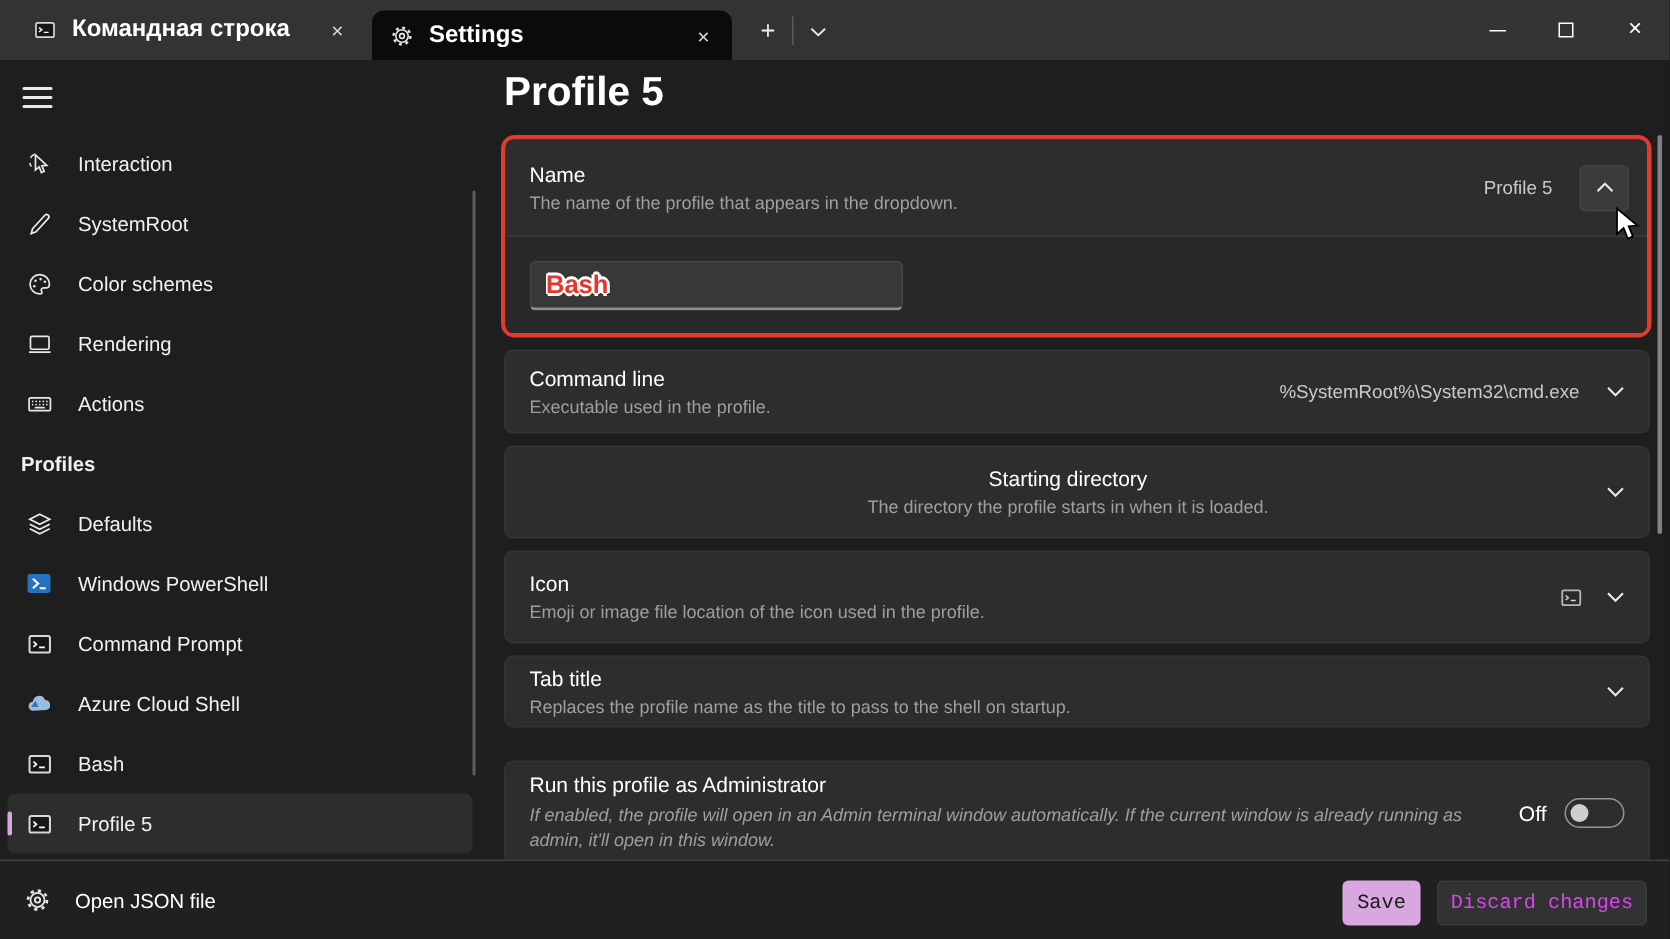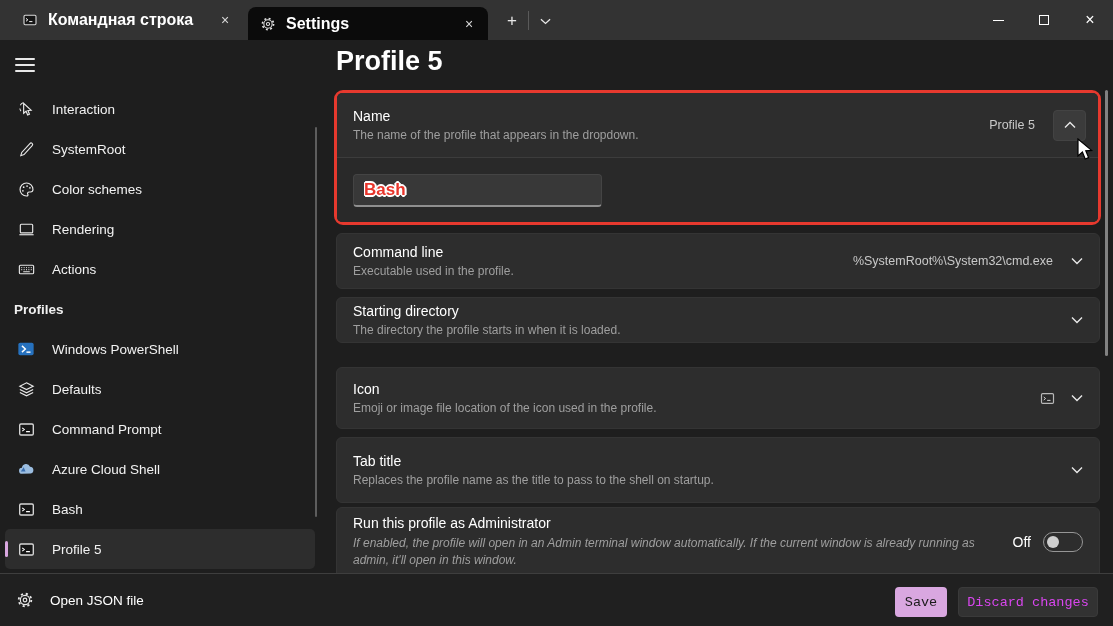--- a/index.html
+++ b/index.html
@@ -175,37 +175,37 @@
             <path d="M5 8 h.01 M7.5 8 h.01 M10 8 h.01 M12.5 8 h.01 M15 8 h.01 M5 10.2 h.01 M7.5 10.2 h.01 M10 10.2 h.01 M12.5 10.2 h.01 M15 10.2 h.01 M7 12.4 h6" stroke="#e8e8e8" stroke-width="1.2" stroke-linecap="round"></path>
           </svg>
       </span>
       <span class="nav-label">Actions</span>
     </div>
 
     <div class="nav-header">Profiles</div>
 
     <div class="nav-item">
       <span class="nav-icon">
+        <svg width="19" height="19" viewBox="0 0 20 20">
+            <path d="M10 3 L17 6.5 10 10 3 6.5Z" fill="none" stroke="#e8e8e8" stroke-width="1.2"></path>
+            <path d="M17 10 L10 13.5 3 10 M17 13.2 L10 16.7 3 13.2" fill="none" stroke="#e8e8e8" stroke-width="1.2"></path>
+          </svg>
+      </span>
+      <span class="nav-label">Defaults</span>
+    </div>
+
+    <div class="nav-item">
+      <span class="nav-icon">
         <svg width="18" height="18" viewBox="0 0 20 20">
             <rect x="1.5" y="3" width="17" height="14" rx="2" fill="#2671be"></rect>
             <path d="M5.5 6.5 l3.8 3.5 -3.8 3.5" fill="none" stroke="#fff" stroke-width="1.6"></path>
             <path d="M10.5 13.5 h4.5" stroke="#fff" stroke-width="1.6"></path>
           </svg>
       </span>
       <span class="nav-label">Windows PowerShell</span>
-    </div>
-
-    <div class="nav-item">
-      <span class="nav-icon">
-        <svg width="19" height="19" viewBox="0 0 20 20">
-            <path d="M10 3 L17 6.5 10 10 3 6.5Z" fill="none" stroke="#e8e8e8" stroke-width="1.2"></path>
-            <path d="M17 10 L10 13.5 3 10 M17 13.2 L10 16.7 3 13.2" fill="none" stroke="#e8e8e8" stroke-width="1.2"></path>
-          </svg>
-      </span>
-      <span class="nav-label">Defaults</span>
     </div>
 
     <div class="nav-item">
       <span class="nav-icon">
         <svg width="17" height="17" viewBox="0 0 20 20">
             <rect x="2" y="3.5" width="16" height="13" rx="1.5" fill="#161616" stroke="#d8d8d8" stroke-width="1.6"></rect>
             <path d="M5 8 l2.4 2 L5 12 M9.5 12.5 h4.5" stroke="#fff" stroke-width="1.3" fill="none"></path>
           </svg>
       </span>
       <span class="nav-label">Command Prompt</span>
@@ -284,21 +284,21 @@
     <div class="card-right">
       <span class="card-value">%SystemRoot%\System32\cmd.exe</span>
       <span class="chev">
         <svg width="12" height="8" viewBox="0 0 12 8">
             <path d="M1 1.5 L6 6.5 L11 1.5" fill="none" stroke="#e8e8e8" stroke-width="1.4"></path>
           </svg>
       </span>
     </div>
   </div>
 
-  <div class="card" style="top:257px; height:46px;">
+  <div class="card" style="top:257px; height:62px;text-align:center;">
     <div class="card-texts">
       <div class="card-name">Starting directory</div>
       <div class="card-desc">The directory the profile starts in when it is loaded.</div>
     </div>
     <div class="card-right">
       <span class="chev">
         <svg width="12" height="8" viewBox="0 0 12 8">
             <path d="M1 1.5 L6 6.5 L11 1.5" fill="none" stroke="#e8e8e8" stroke-width="1.4"></path>
           </svg>
       </span>
@@ -318,21 +318,21 @@
           </svg>
       </span>
       <span class="chev">
         <svg width="12" height="8" viewBox="0 0 12 8">
             <path d="M1 1.5 L6 6.5 L11 1.5" fill="none" stroke="#e8e8e8" stroke-width="1.4"></path>
           </svg>
       </span>
     </div>
   </div>
 
-  <div class="card" style="top:397px; height:66px;">
+  <div class="card" style="top:397px; height:48px;">
     <div class="card-texts">
       <div class="card-name">Tab title</div>
       <div class="card-desc">Replaces the profile name as the title to pass to the shell on startup.</div>
     </div>
     <div class="card-right">
       <span class="chev">
         <svg width="12" height="8" viewBox="0 0 12 8">
             <path d="M1 1.5 L6 6.5 L11 1.5" fill="none" stroke="#e8e8e8" stroke-width="1.4"></path>
           </svg>
       </span>

